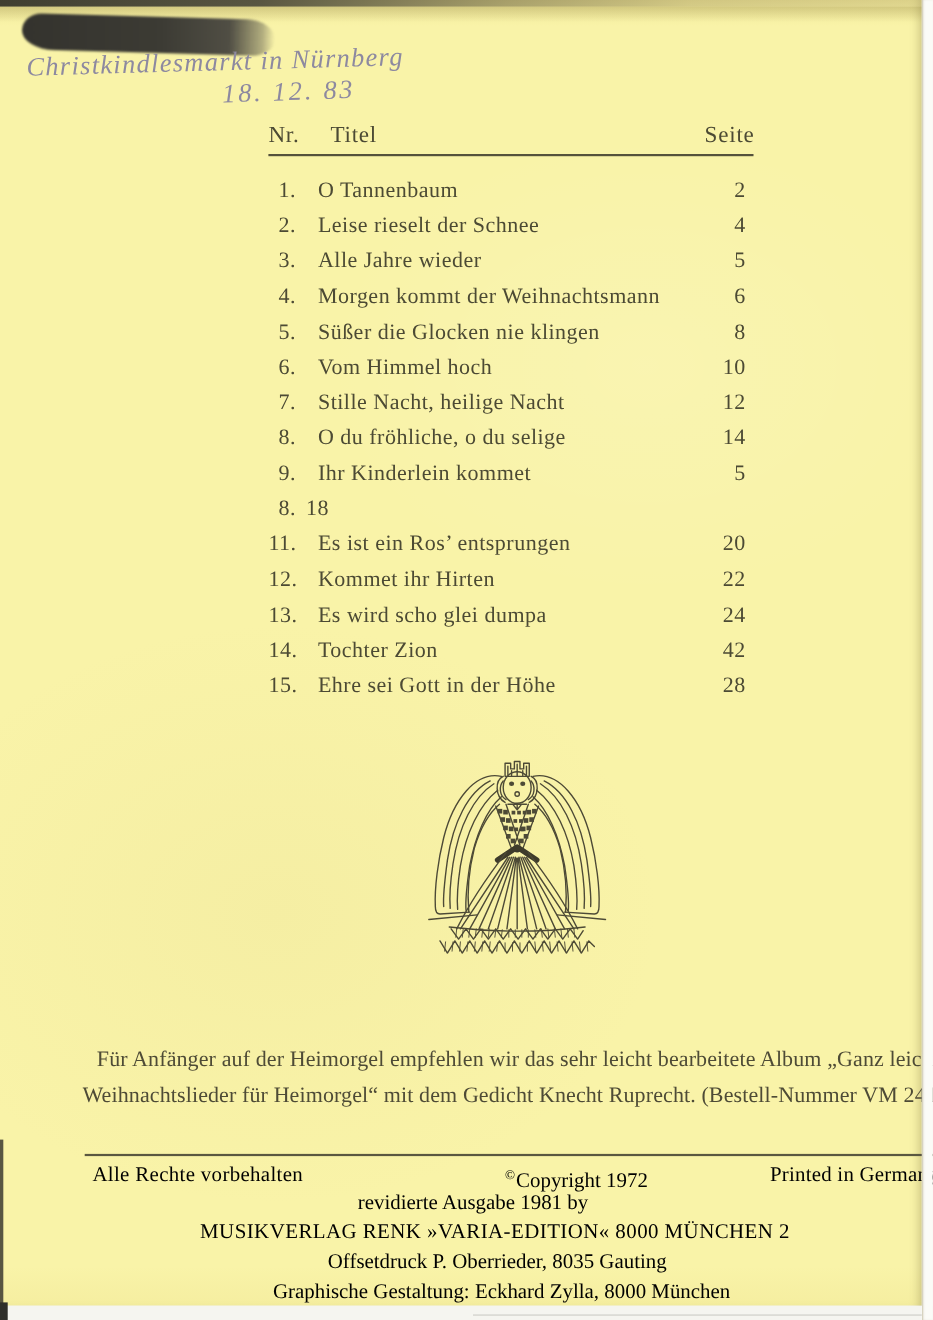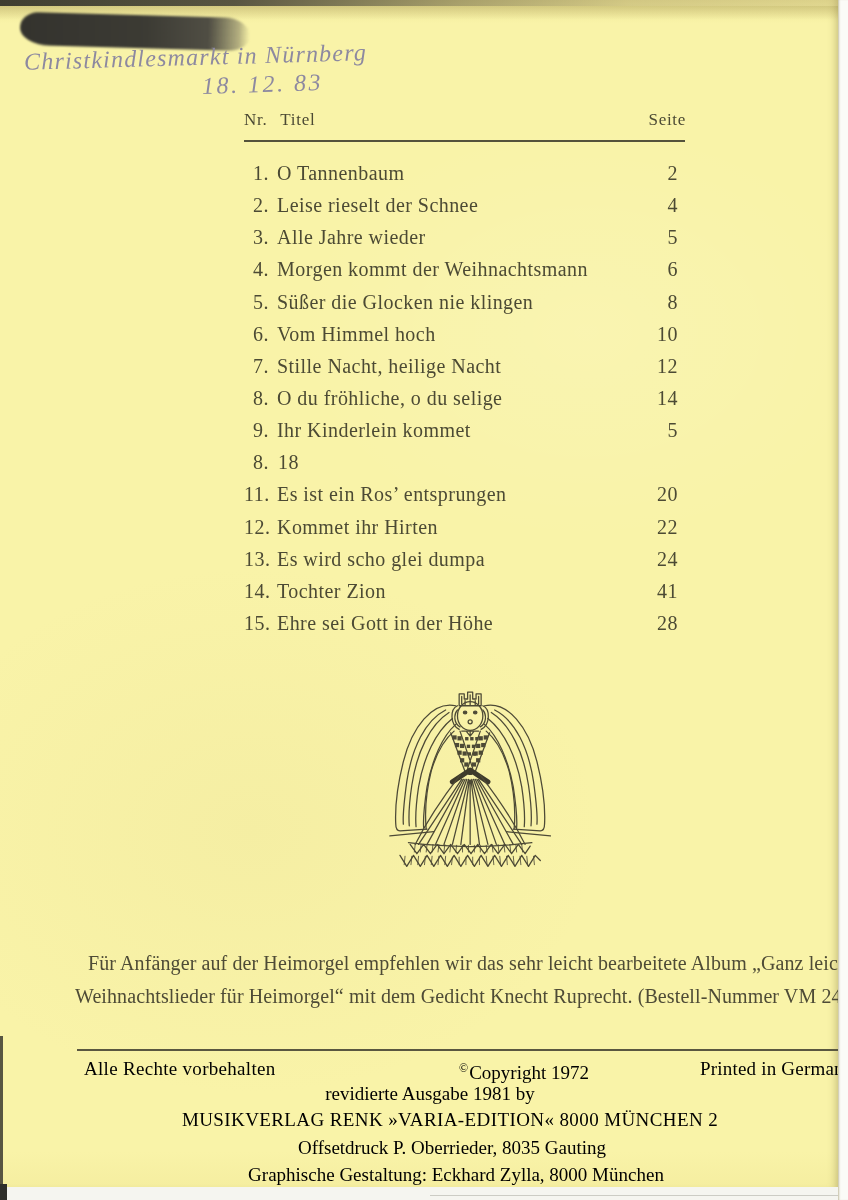--- a/index.html
+++ b/index.html
@@ -57,37 +57,37 @@
     position:absolute; z-index:4;
     font-family:"Liberation Serif", serif; font-style:italic;
     color:#8d89a0;
   }
   .hw1{ left:24px; top:44px; font-size:24px; letter-spacing:1.2px; transform:rotate(-1.6deg); }
   .hw2{ left:202px; top:71px; font-size:24px; letter-spacing:2.5px; transform:rotate(-2deg); }
   
   .toc-header{
     position:absolute; left:244px; top:110px; width:442px; z-index:2;
     display:flex; align-items:baseline;
-    font-size:17px; color:#4c4a34; letter-spacing:.7px;
-  }
-  .toc-header .titel{ margin-left:13px; }
+    font-size:21px; color:#4c4a34; letter-spacing:.7px;
+  }
+  .toc-header .titel{ margin-left:28px; }
   .toc-header .spacer{ flex:1; }
   .toc-rule{
     position:absolute; left:244px; top:140px; width:441px; height:2px; background:#55523b; z-index:2;
   }
   .toc-rows{
     position:absolute; left:244px; top:161px; width:442px; z-index:2;
     color:#4c4a34;
   }
   .toc-row{
     display:flex; align-items:baseline; height:32.15px;
     font-size:20px; letter-spacing:.45px; line-height:24px;
   }
   .toc-row .nr{ width:25px; text-align:right; flex:0 0 auto; }
-  .toc-row .title{ margin-left:8px; flex:1 1 auto; }
+  .toc-row .title{ margin-left:20px; flex:1 1 auto; }
   .toc-row .pg{ flex:0 0 auto; text-align:right; min-width:30px; padding-right:8px; }
   
   .angel{
     position:absolute; left:378px; top:671px; width:186px; height:220px; z-index:2;
   }
   .angel svg{ width:100%; height:100%; }
   
   .note-line{
     position:absolute; z-index:2; color:#4e4b36; font-size:20px; line-height:24px;
     letter-spacing:.1px; white-space:nowrap; overflow:hidden;
@@ -206,21 +206,21 @@
 
       <div class="toc-row">
         <span class="nr">13.</span>
         <span class="title">Es wird scho glei dumpa</span>
         <span class="pg">24</span>
       </div>
 
       <div class="toc-row">
         <span class="nr">14.</span>
         <span class="title">Tochter Zion</span>
-        <span class="pg">41</span>
+        <span class="pg">42</span>
       </div>
 
       <div class="toc-row">
         <span class="nr">15.</span>
         <span class="title">Ehre sei Gott in der Höhe</span>
         <span class="pg">28</span>
       </div>
     </div>
 
   <div class="angel">

